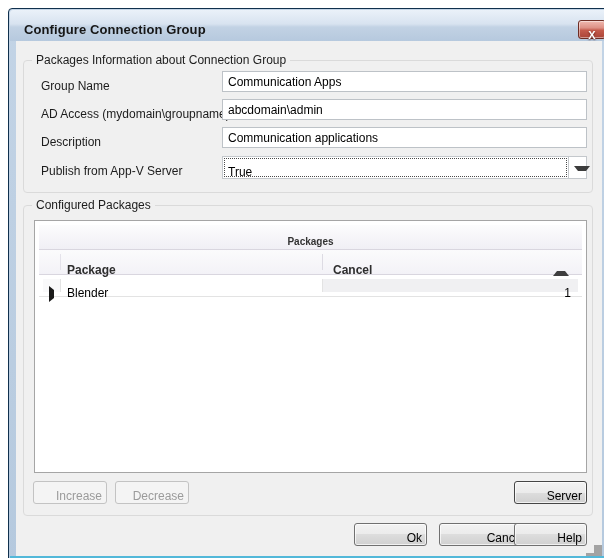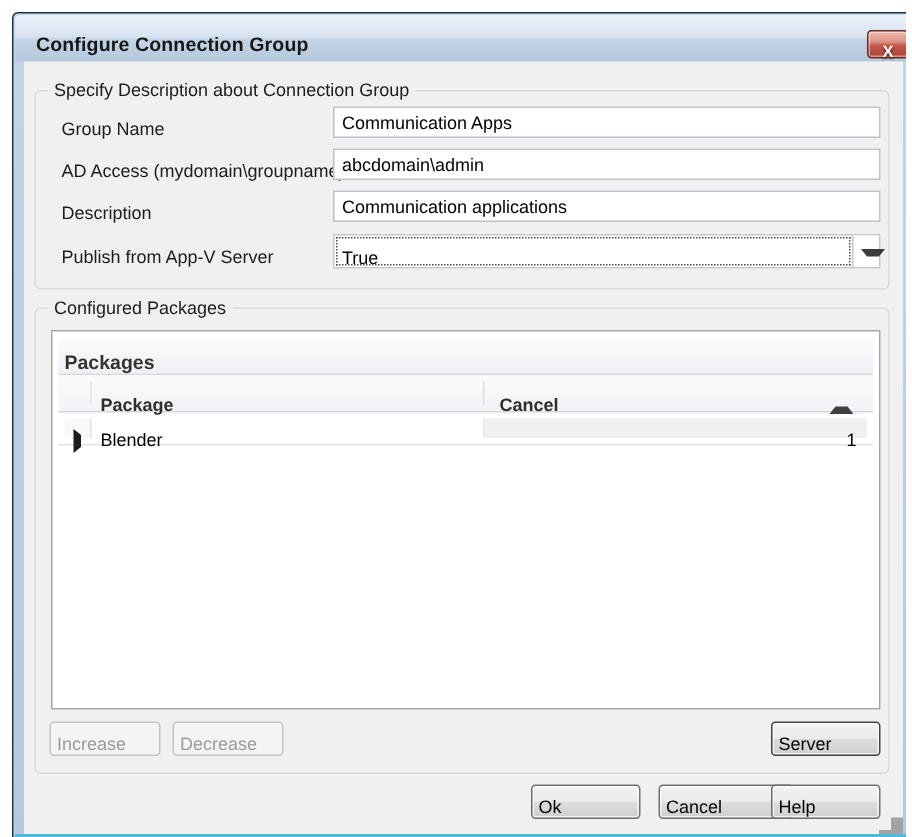--- a/index.html
+++ b/index.html
@@ -92,24 +92,24 @@
     border-left: 4px solid transparent; border-right: 4px solid transparent;
     border-top: 5px solid #3c3c3c;
   }
 
   
   .table {
     position: absolute; left: 25px; top: 211px; width: 553px; height: 253px;
     border: 1px solid #a5a5a5; background: #ffffff;
   }
   .t-banner {
-    height: 25px; line-height: 25px; text-align: left;
+    height: 25px; line-height: 25px; text-align: center;
     background: linear-gradient(#fcfcfd, #f0eff5);
     border-bottom: 1px solid #d9d6df;
-    font-size: 13px; font-weight: bold; color: #333333;
+    font-size: 10px; font-weight: bold; color: #333333;
   }
   .t-colheads {
     display: flex; height: 25px;
     background: linear-gradient(#fbfbfc, #f3f2f7);
     border-bottom: 1px solid #d9d6df;
     font-size: 12px; color: #2e2e2e; font-weight: bold;
   }
   .t-colheads .sel-h { width: 18px; border-right: 1px solid #e4e2ea; }
   .t-colheads .pkg-h {
     width: 262px; line-height: 24px; padding-left: 6px;
@@ -147,21 +147,21 @@
     text-align: right; padding-right: 7px;
   }
 
   
   .btn {
     position: absolute; height: 23px;
     border: 1px solid #707070; border-radius: 3px;
     background: linear-gradient(to bottom, #f2f2f2 0%, #ebebeb 50%, #dddddd 50%, #d0d0d0 100%);
     box-shadow: inset 0 0 0 1px rgba(255,255,255,0.7);
     font-family: "Liberation Sans", sans-serif; font-size: 12px; color: #000;
-    text-align: left; line-height: 20px; cursor: pointer;
+    text-align: right; line-height: 20px; cursor: pointer;
   }
   .btn.disabled {
     background: #f4f4f4; border-color: #c3c3c3; color: #9b9b9b;
     box-shadow: none; cursor: default;
   }
   .btn-increase { left: 24px;  top: 472px; width: 74px; }
   .btn-decrease { left: 106px; top: 472px; width: 74px; }
   .btn-add     { left: 430px; top: 472px; width: 73px; }
   .btn-remove  { left: 505px; top: 472px; width: 73px; border-color: #454545; }
   .btn-ok      { left: 345px; top: 514px; width: 73px; }
@@ -189,21 +189,21 @@
   <div class="titlebar">
     <div class="window-title">Configure Connection Group</div>
     <div class="close-btn">
       <span>X</span>
     </div>
   </div>
 
   <div class="client"></div>
 
   <div class="groupbox gb-info">
-    <div class="groupbox-title">Specify Description about Connection Group</div>
+    <div class="groupbox-title">Packages Information about Connection Group</div>
   </div>
 
   <div class="field-label" style="top:66px">Group Name</div>
   <input class="text-input" style="top: 62px;" type="text" value="Communication Apps">
 
   <div class="field-label" style="top:94px">AD Access (mydomain\groupname)</div>
   <input class="text-input" style="top: 90px;" type="text" value="abcdomain\admin">
 
   <div class="field-label" style="top:122px">Description</div>
   <input class="text-input" style="top: 118px;" type="text" value="Communication applications">

